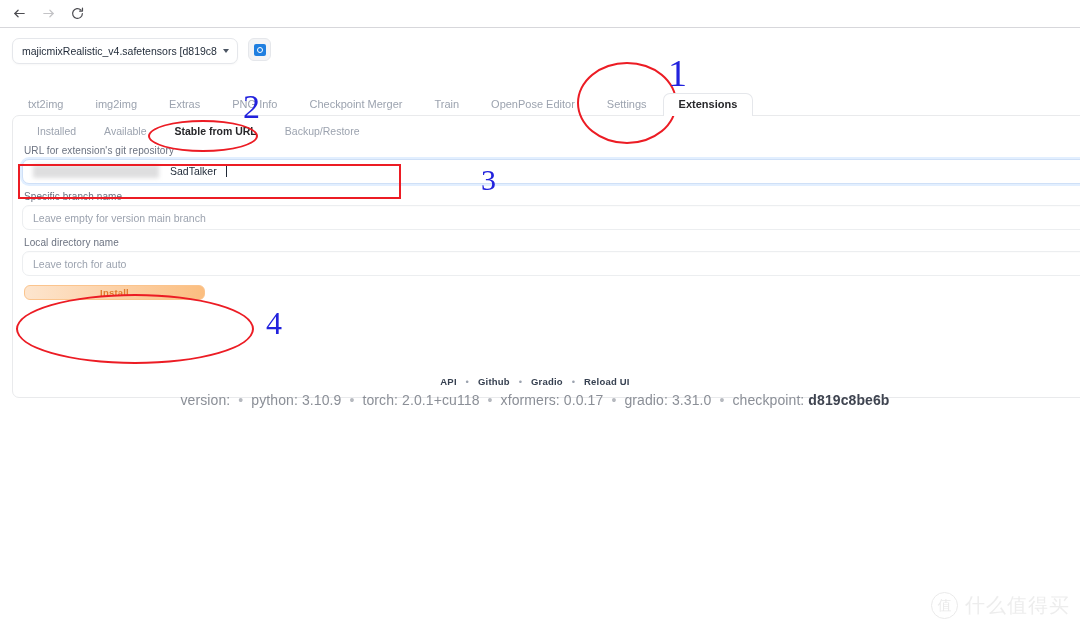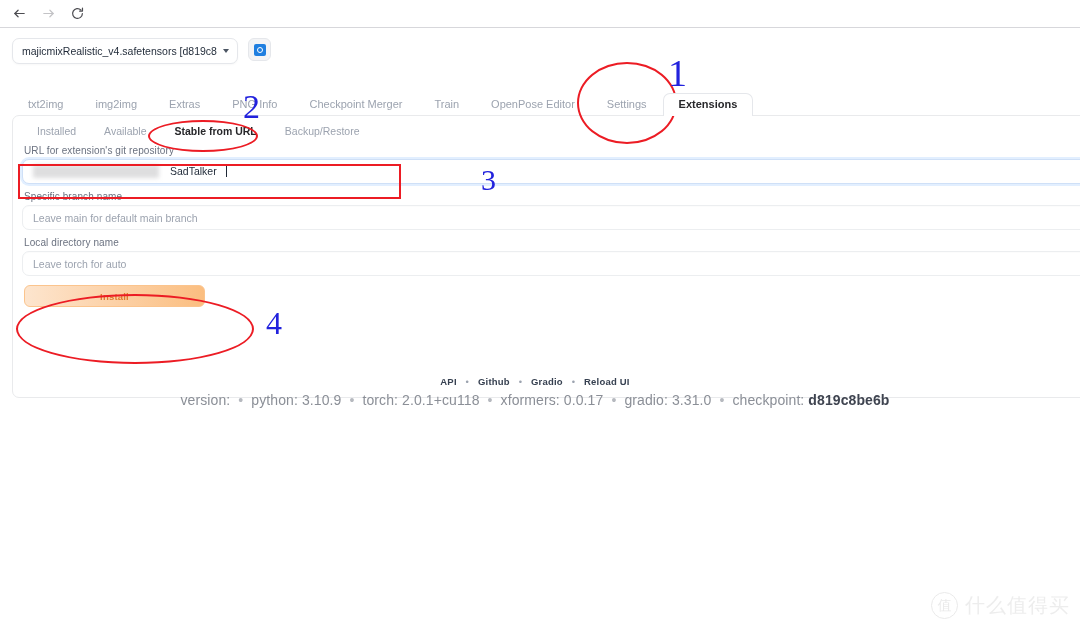--- a/index.html
+++ b/index.html
@@ -249,21 +249,21 @@
   .caret-bar {
     width: 1px;
     height: 12px;
     background: #1f2937;
     margin-left: 1px;
   }
 
   
   .install-btn {
     width: 181px;
-    height: 22px;
+    height: 15px;
     border-radius: 6px;
     background: linear-gradient(to right, #fde5ce 0%, #fcd3ab 45%, #fbbe80 100%);
     border: 1px solid #fbc48d;
     display: flex;
     align-items: center;
     justify-content: center;
     box-sizing: border-box;
     margin-top: 9px;
     margin-left: 2px;
   }
@@ -427,21 +427,21 @@
             <span class="redacted"></span>
             <span class="typed-text">SadTalker</span>
             <span class="caret-bar"></span>
           </span>
         </div>
       </div>
 
       <div class="field">
         <div class="field-label">Specific branch name</div>
         <div class="text-input">
-          <span>Leave main for default main branch</span>
+          <span>Leave empty for version main branch</span>
         </div>
       </div>
 
       <div class="field">
         <div class="field-label">Local directory name</div>
         <div class="text-input">
           <span>Leave torch for auto</span>
         </div>
       </div>
 

